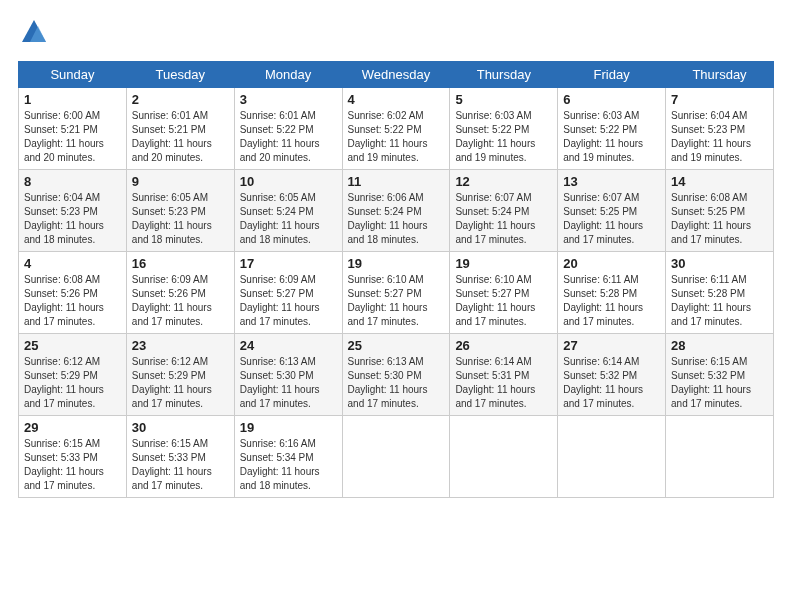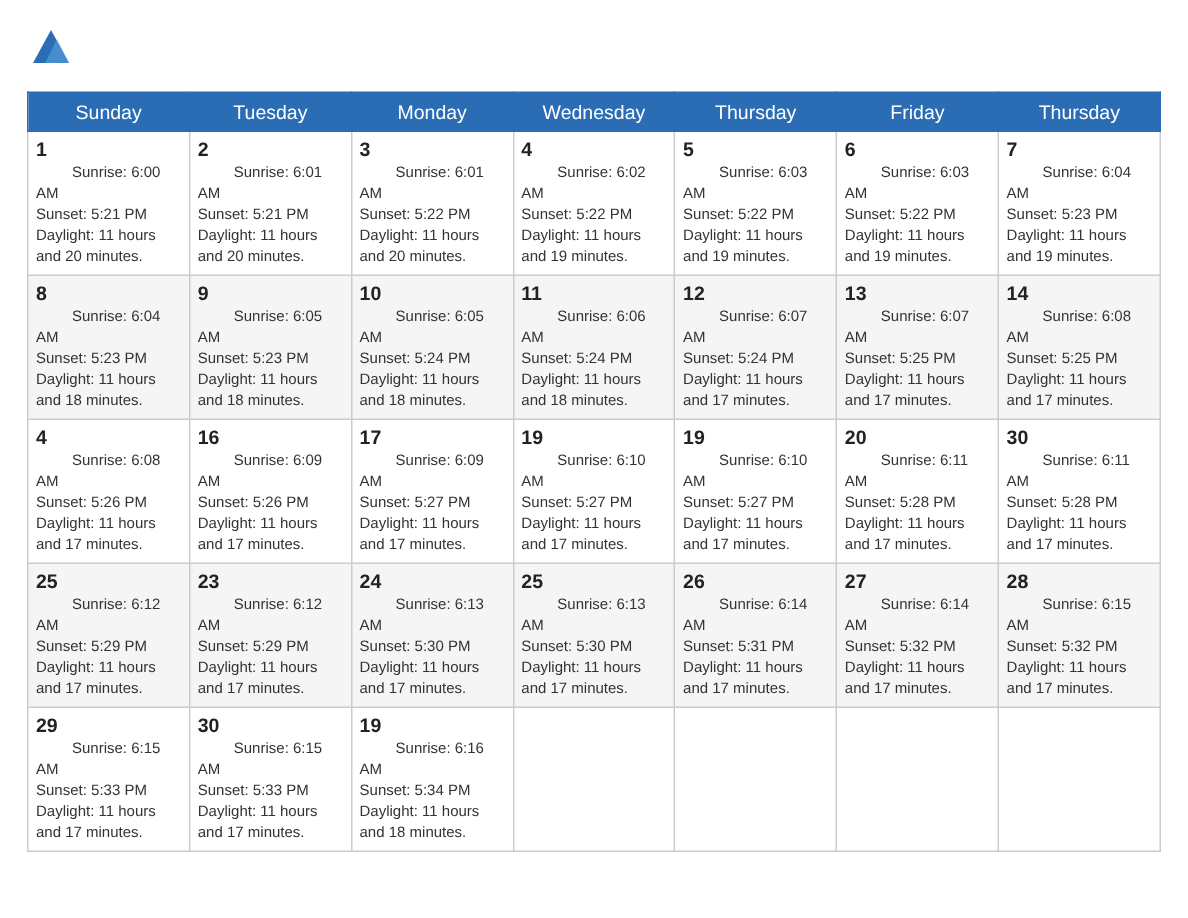--- a/index.html
+++ b/index.html
@@ -80,21 +80,20 @@
       font-size: 13px;
       font-weight: bold;
       color: #222;
       display: block;
       margin-bottom: 2px;
     }
     .day-info {
       color: #333;
       font-size: 10px;
       line-height: 1.4;
-      margin-left: 24px;
     }
     .empty-cell {
       background: #fff !important;
     }
   </style>
 </head>
 <body>
 
 <div class="page">
   <div class="header">

